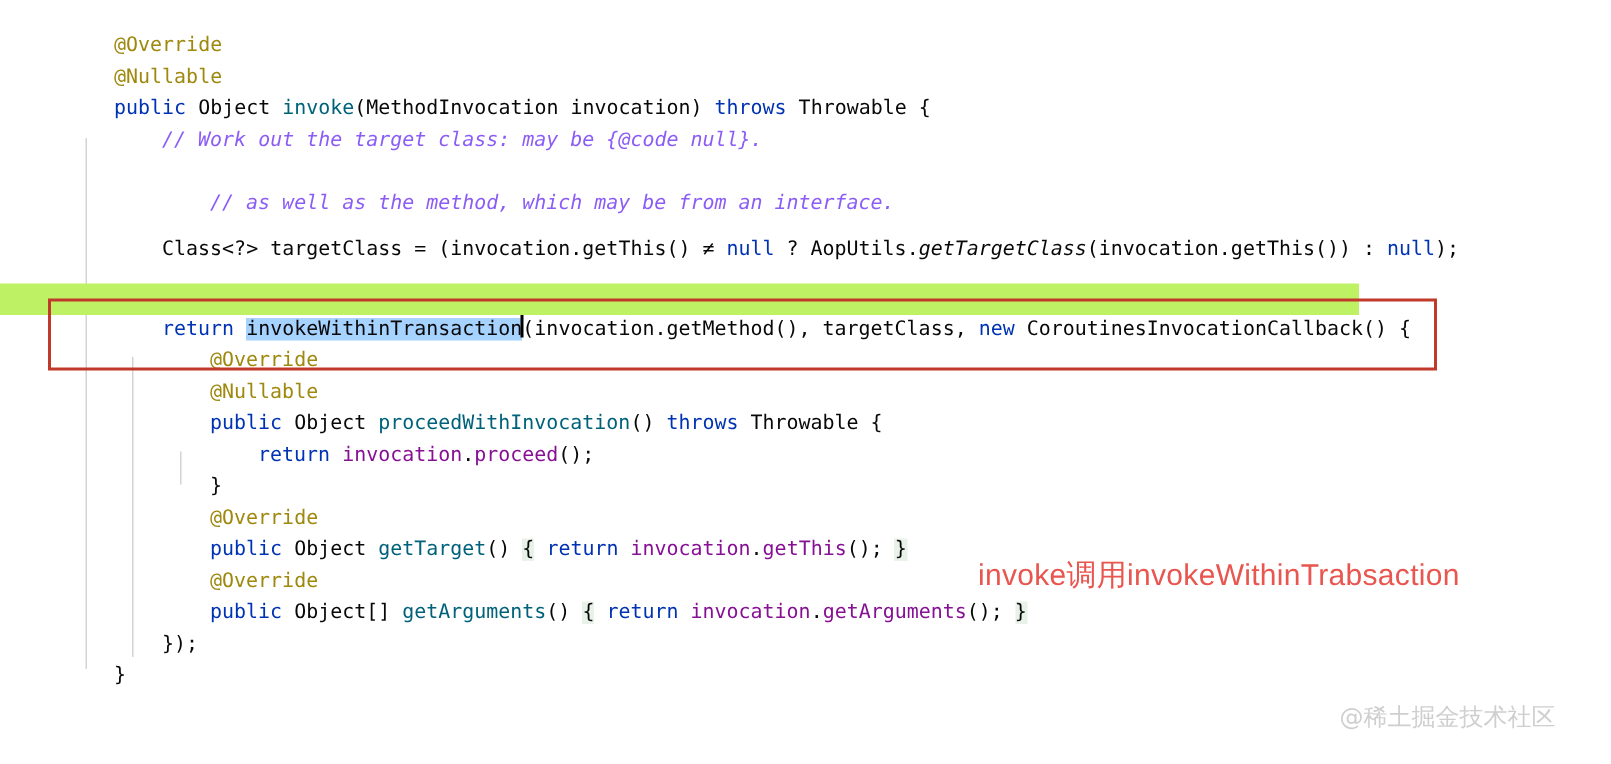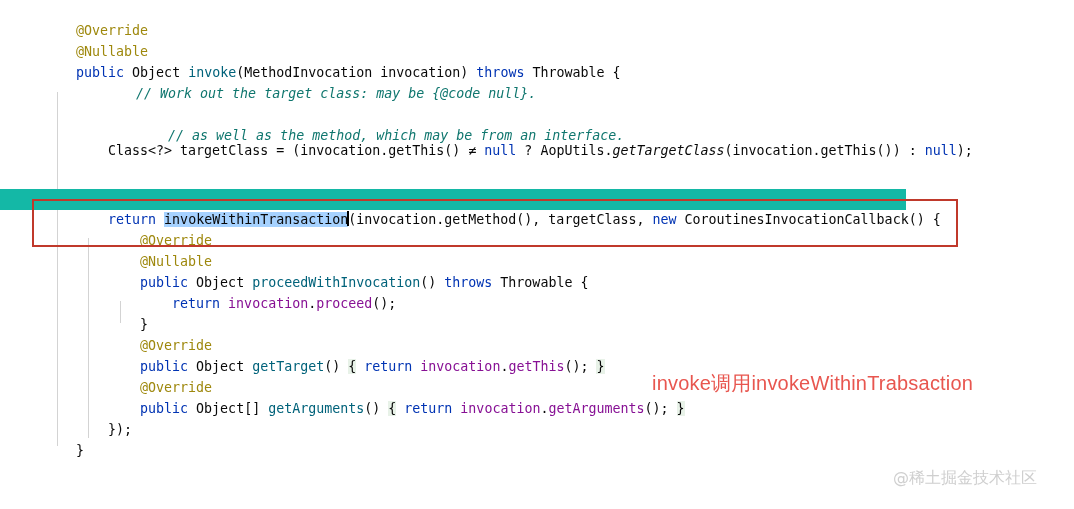--- a/index.html
+++ b/index.html
@@ -35,37 +35,37 @@
     color: #080808;
   }
 
   .line {
     position: relative;
     height: 20.9px;
     padding-left: 28px;
     box-sizing: border-box;
   }
   .line.caret-line {
-    background: #14b8a6;
+    background: #bef264;
     margin-left: -0px;
   }
   .line.caret-line .ln-inner { position: relative; z-index: 2; }
 
   
   .guide {
     position: absolute;
     width: 1px;
     background: #d3d3d3;
     z-index: 0;
   }
 
   
   .kw      { color: #0033b3; }
   .anno    { color: #9e880d; }
-  .cmt     { color: #0f766e; font-style: italic; margin-left: 28px; }
+  .cmt     { color: #8b5cf6; font-style: italic; }
   .mdecl   { color: #00627a; }
   .fld     { color: #871094; }
   .stat    { color: #080808; font-style: italic; }
   .plain   { color: #080808; }
   .brace-hl{ background: #e8f2e8; }
 
   .sel {
     background: #a6d2ff;
     color: #080808;
   }
@@ -151,21 +151,21 @@
     </div>
 
     
 
     
     <div class="line" style="top:105px;position:absolute;left:0;width:100%;padding-left:92px;">
       <span class="ln-inner"><span class="cmt">// as well as the method, which may be from an interface.</span></span>
     </div>
 
     
-    <div class="line" style="top:120px;position:absolute;left:0;width:100%;padding-left:60px;">
+    <div class="line" style="top:136px;position:absolute;left:0;width:100%;padding-left:60px;">
       <span class="ln-inner"><span class="plain">Class&lt;?&gt; targetClass = (invocation.getThis() </span><span class="plain">≠</span><span class="plain"> </span><span class="kw">null</span><span class="plain"> ? AopUtils.</span><span class="stat">getTargetClass</span><span class="plain">(invocation.getThis()) : </span><span class="kw">null</span><span class="plain">);</span></span>
     </div>
 
     
     <div class="line" style="top:147px;position:absolute;left:0;width:100%;"><span class="ln-inner">&nbsp;</span></div>
 
     
     <div class="line" style="top:168px;position:absolute;left:0;width:100%;padding-left:60px;">
       <span class="ln-inner"><span class="cmt">// Adapt to TransactionAspectSupport's invokeWithinTransaction...</span></span>
     </div>

